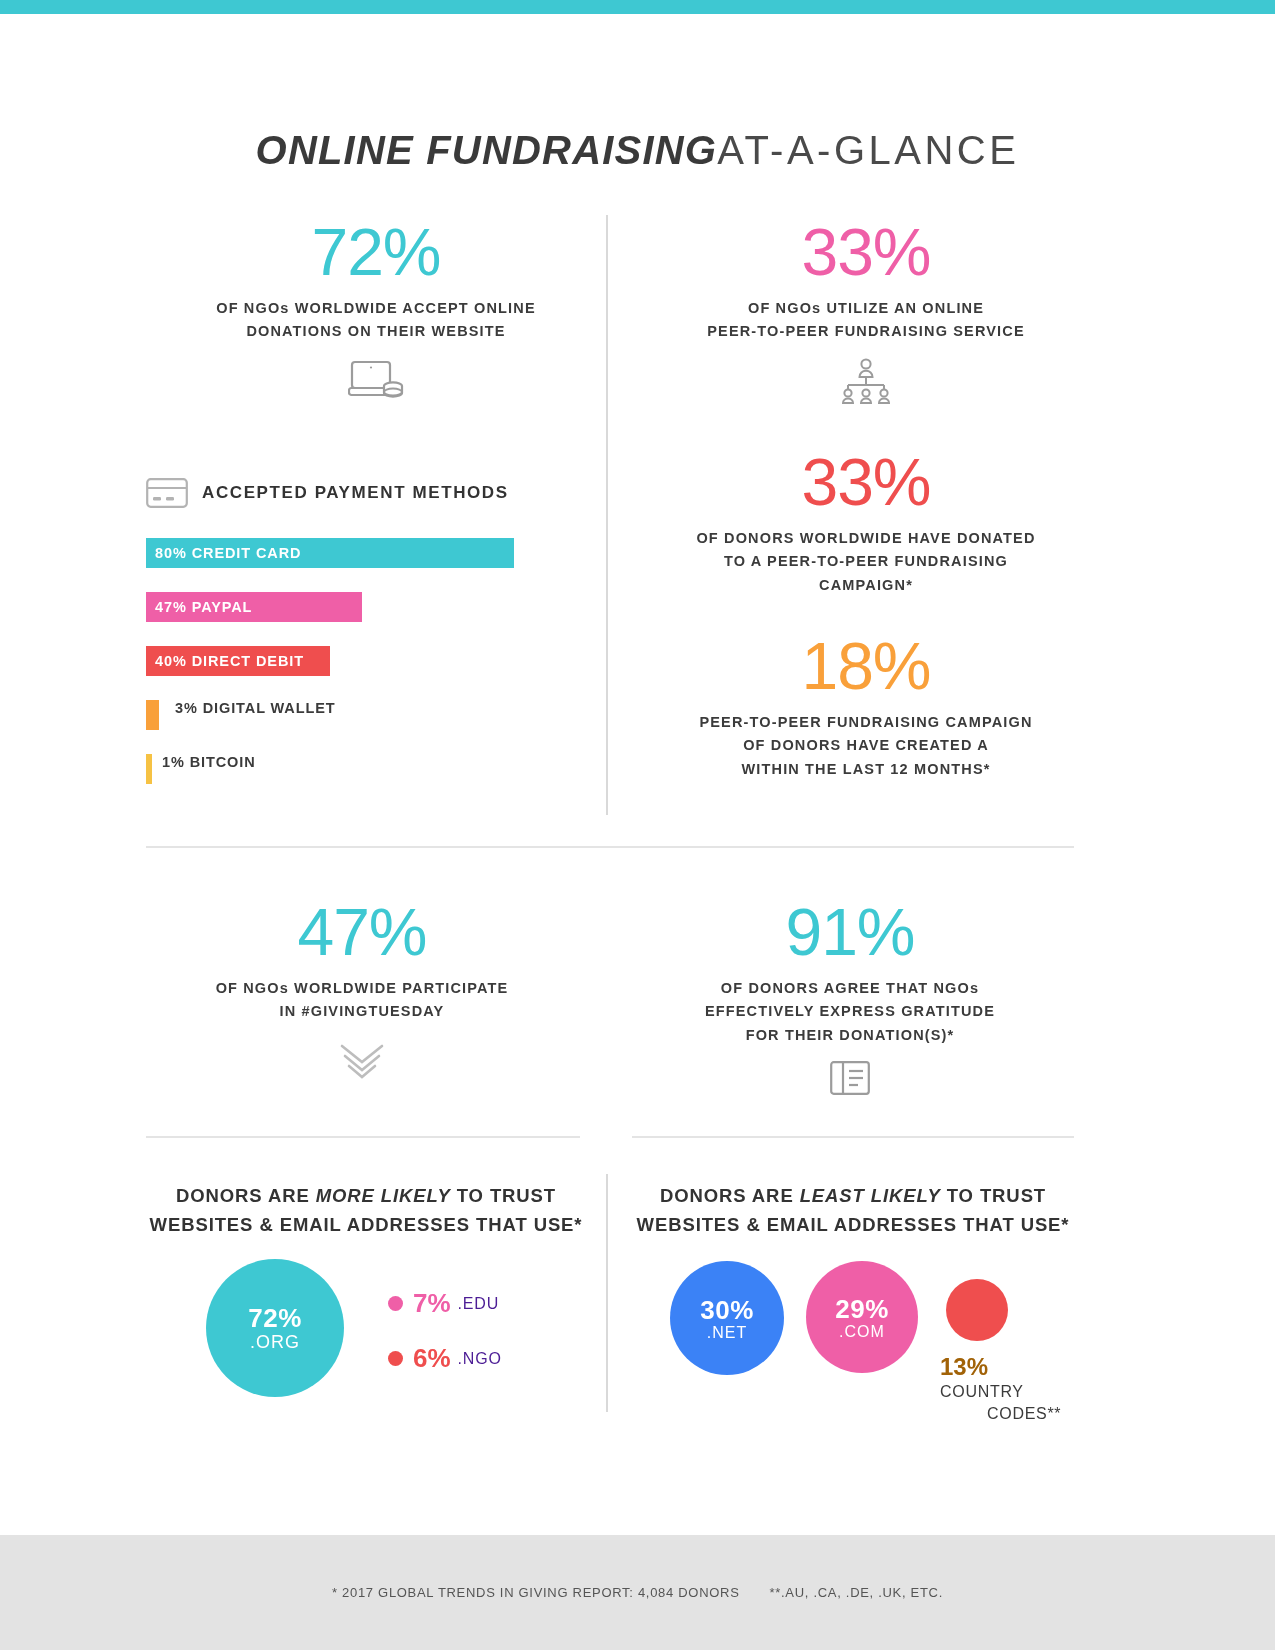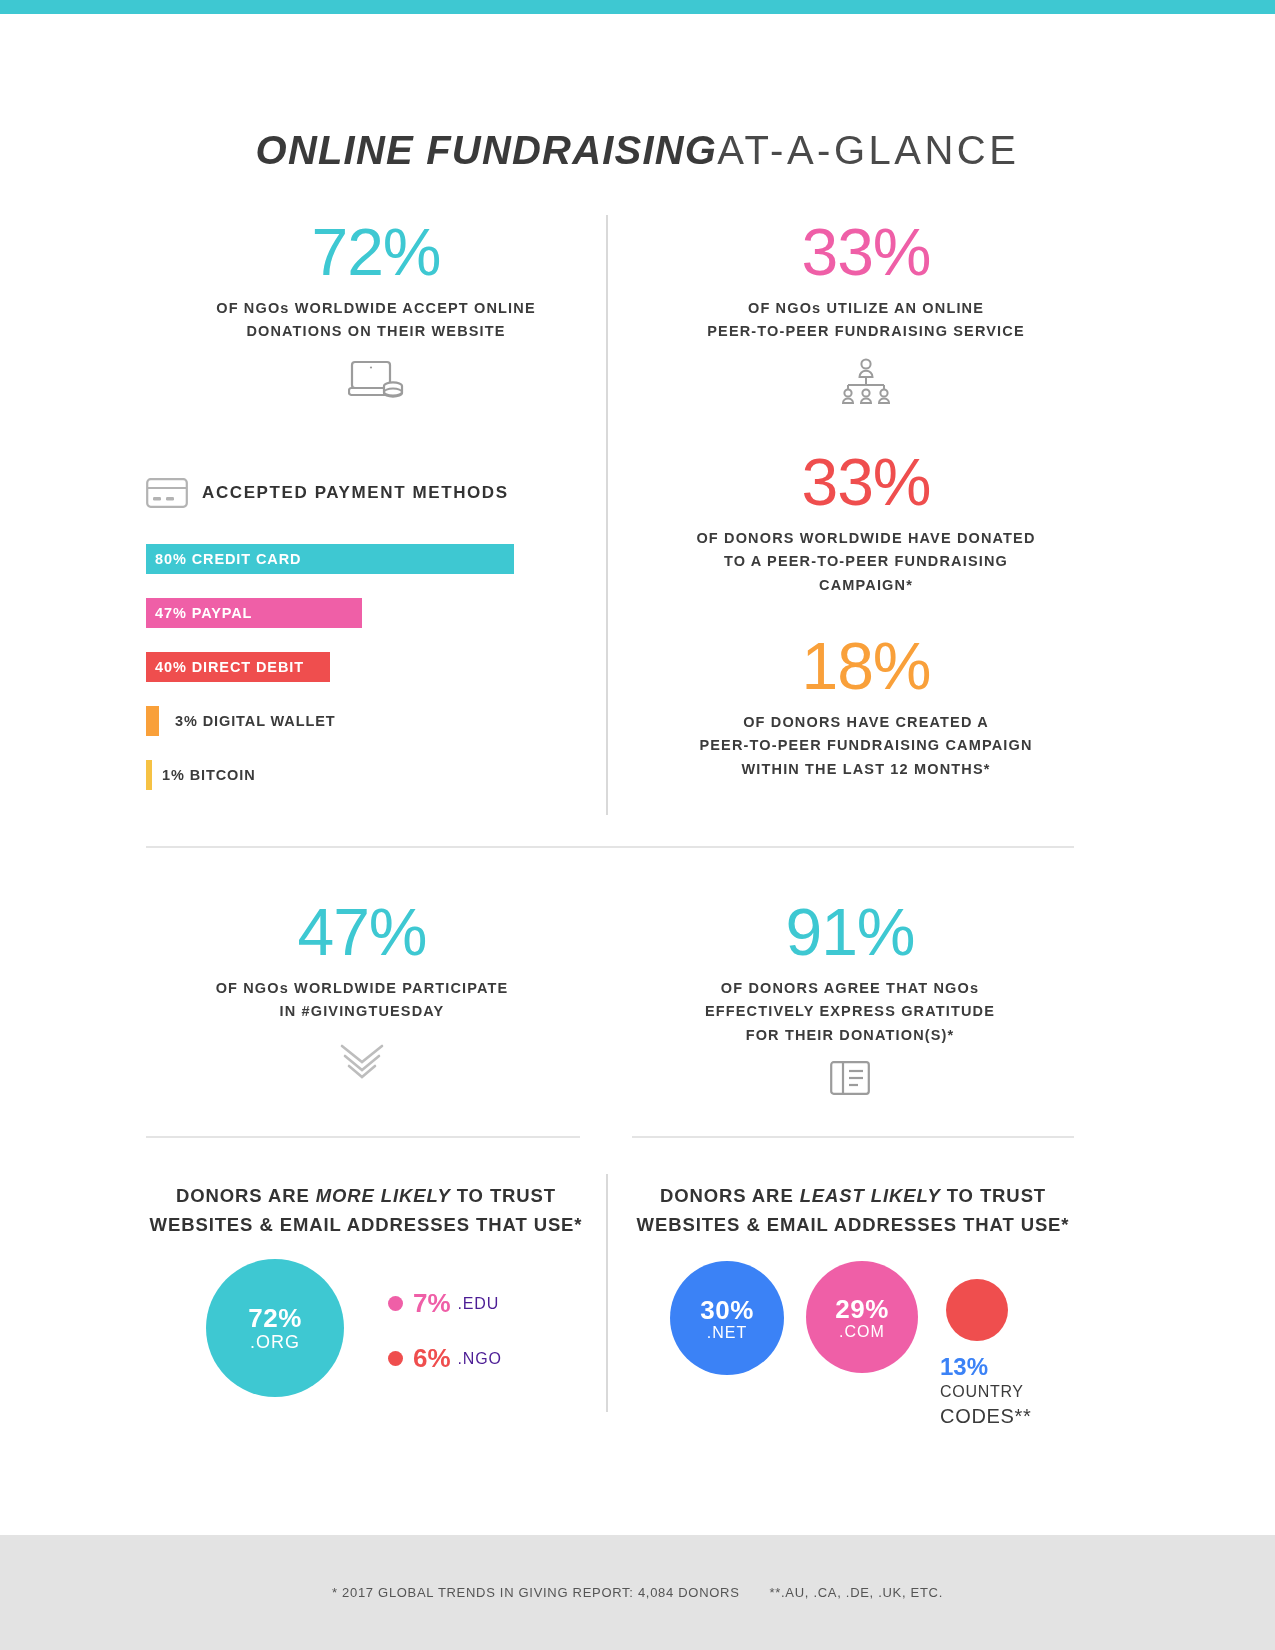--- a/index.html
+++ b/index.html
@@ -79,21 +79,21 @@
   .pay-title {
     font-size: 17px; font-weight: bold; color: #333;
     letter-spacing: 1.6px;
   }
   .bars { position: absolute; left: 146px; top: 538px; width: 420px; }
   .bar-row {
     position: relative;
     height: 42px;
     margin-bottom: 12px;
     display: flex;
-    align-items: center;
+    align-items: flex-start;
   }
   .bar {
     height: 30px;
     display: flex;
     align-items: center;
     flex: none;
   }
   .bar-label-in {
     color: #fff; font-size: 14.5px; font-weight: bold;
     letter-spacing: 0.9px; padding-left: 9px; white-space: nowrap;
@@ -234,22 +234,22 @@
     <div class="stat-desc">
       <div>OF DONORS WORLDWIDE HAVE DONATED</div>
       <div>TO A PEER-TO-PEER FUNDRAISING</div>
       <div>CAMPAIGN*</div>
     </div>
   </div>
 
   <div class="stat" style="position:absolute; left:636px; top:632px; width:460px;">
     <div class="stat-num orange">18%</div>
     <div class="stat-desc">
+      <div>PEER-TO-PEER FUNDRAISING CAMPAIGN</div>
       <div>OF DONORS HAVE CREATED A</div>
-      <div>PEER-TO-PEER FUNDRAISING CAMPAIGN</div>
       <div>WITHIN THE LAST 12 MONTHS*</div>
     </div>
   </div>
 
   <div class="hrule" style="left:146px; top:846px; width:928px;"></div>
 
   <div class="stat" style="position:absolute; left:144px; top:898px; width:436px;">
     <div class="stat-num teal">47%</div>
     <div class="stat-desc">
       <div>OF NGOs WORLDWIDE PARTICIPATE</div>
@@ -327,23 +327,23 @@
         <span class="c-lab" style="font-size:16px;">.NET</span>
       </div>
 
       <div class="circle" style="width:112px; height:112px; background:#ef5fa7;">
         <span class="c-pct">29%</span>
         <span class="c-lab" style="font-size:16px;">.COM</span>
       </div>
 
       <div style="text-align:left; padding-top:18px;">
         <div class="circle" style="width:62px; height:62px; background:#ef4e4e; margin-left:6px;"></div>
-        <div style="color:#3b82f6; font-size:24px; font-weight:bold; margin-top:12px;">13%</div>
+        <div style="color:#a16207; font-size:24px; font-weight:bold; margin-top:12px;">13%</div>
         <div style="color:#3b3b3b; font-size:16px; letter-spacing:0.7px; line-height:1.35;">COUNTRY</div>
-        <div style="color:#3b3b3b; font-size:20px; letter-spacing:0.7px; line-height:1.35;">CODES**</div>
+        <div style="color:#3b3b3b; font-size:16px; letter-spacing:0.7px; line-height:1.35;margin-left:47px;">CODES**</div>
       </div>
     </div>
   </div>
 
   <div class="footer">
     <span>* 2017 GLOBAL TRENDS IN GIVING REPORT: 4,084 DONORS</span>
     <span>**.AU, .CA, .DE, .UK, ETC.</span>
   </div>
 
 </div>

